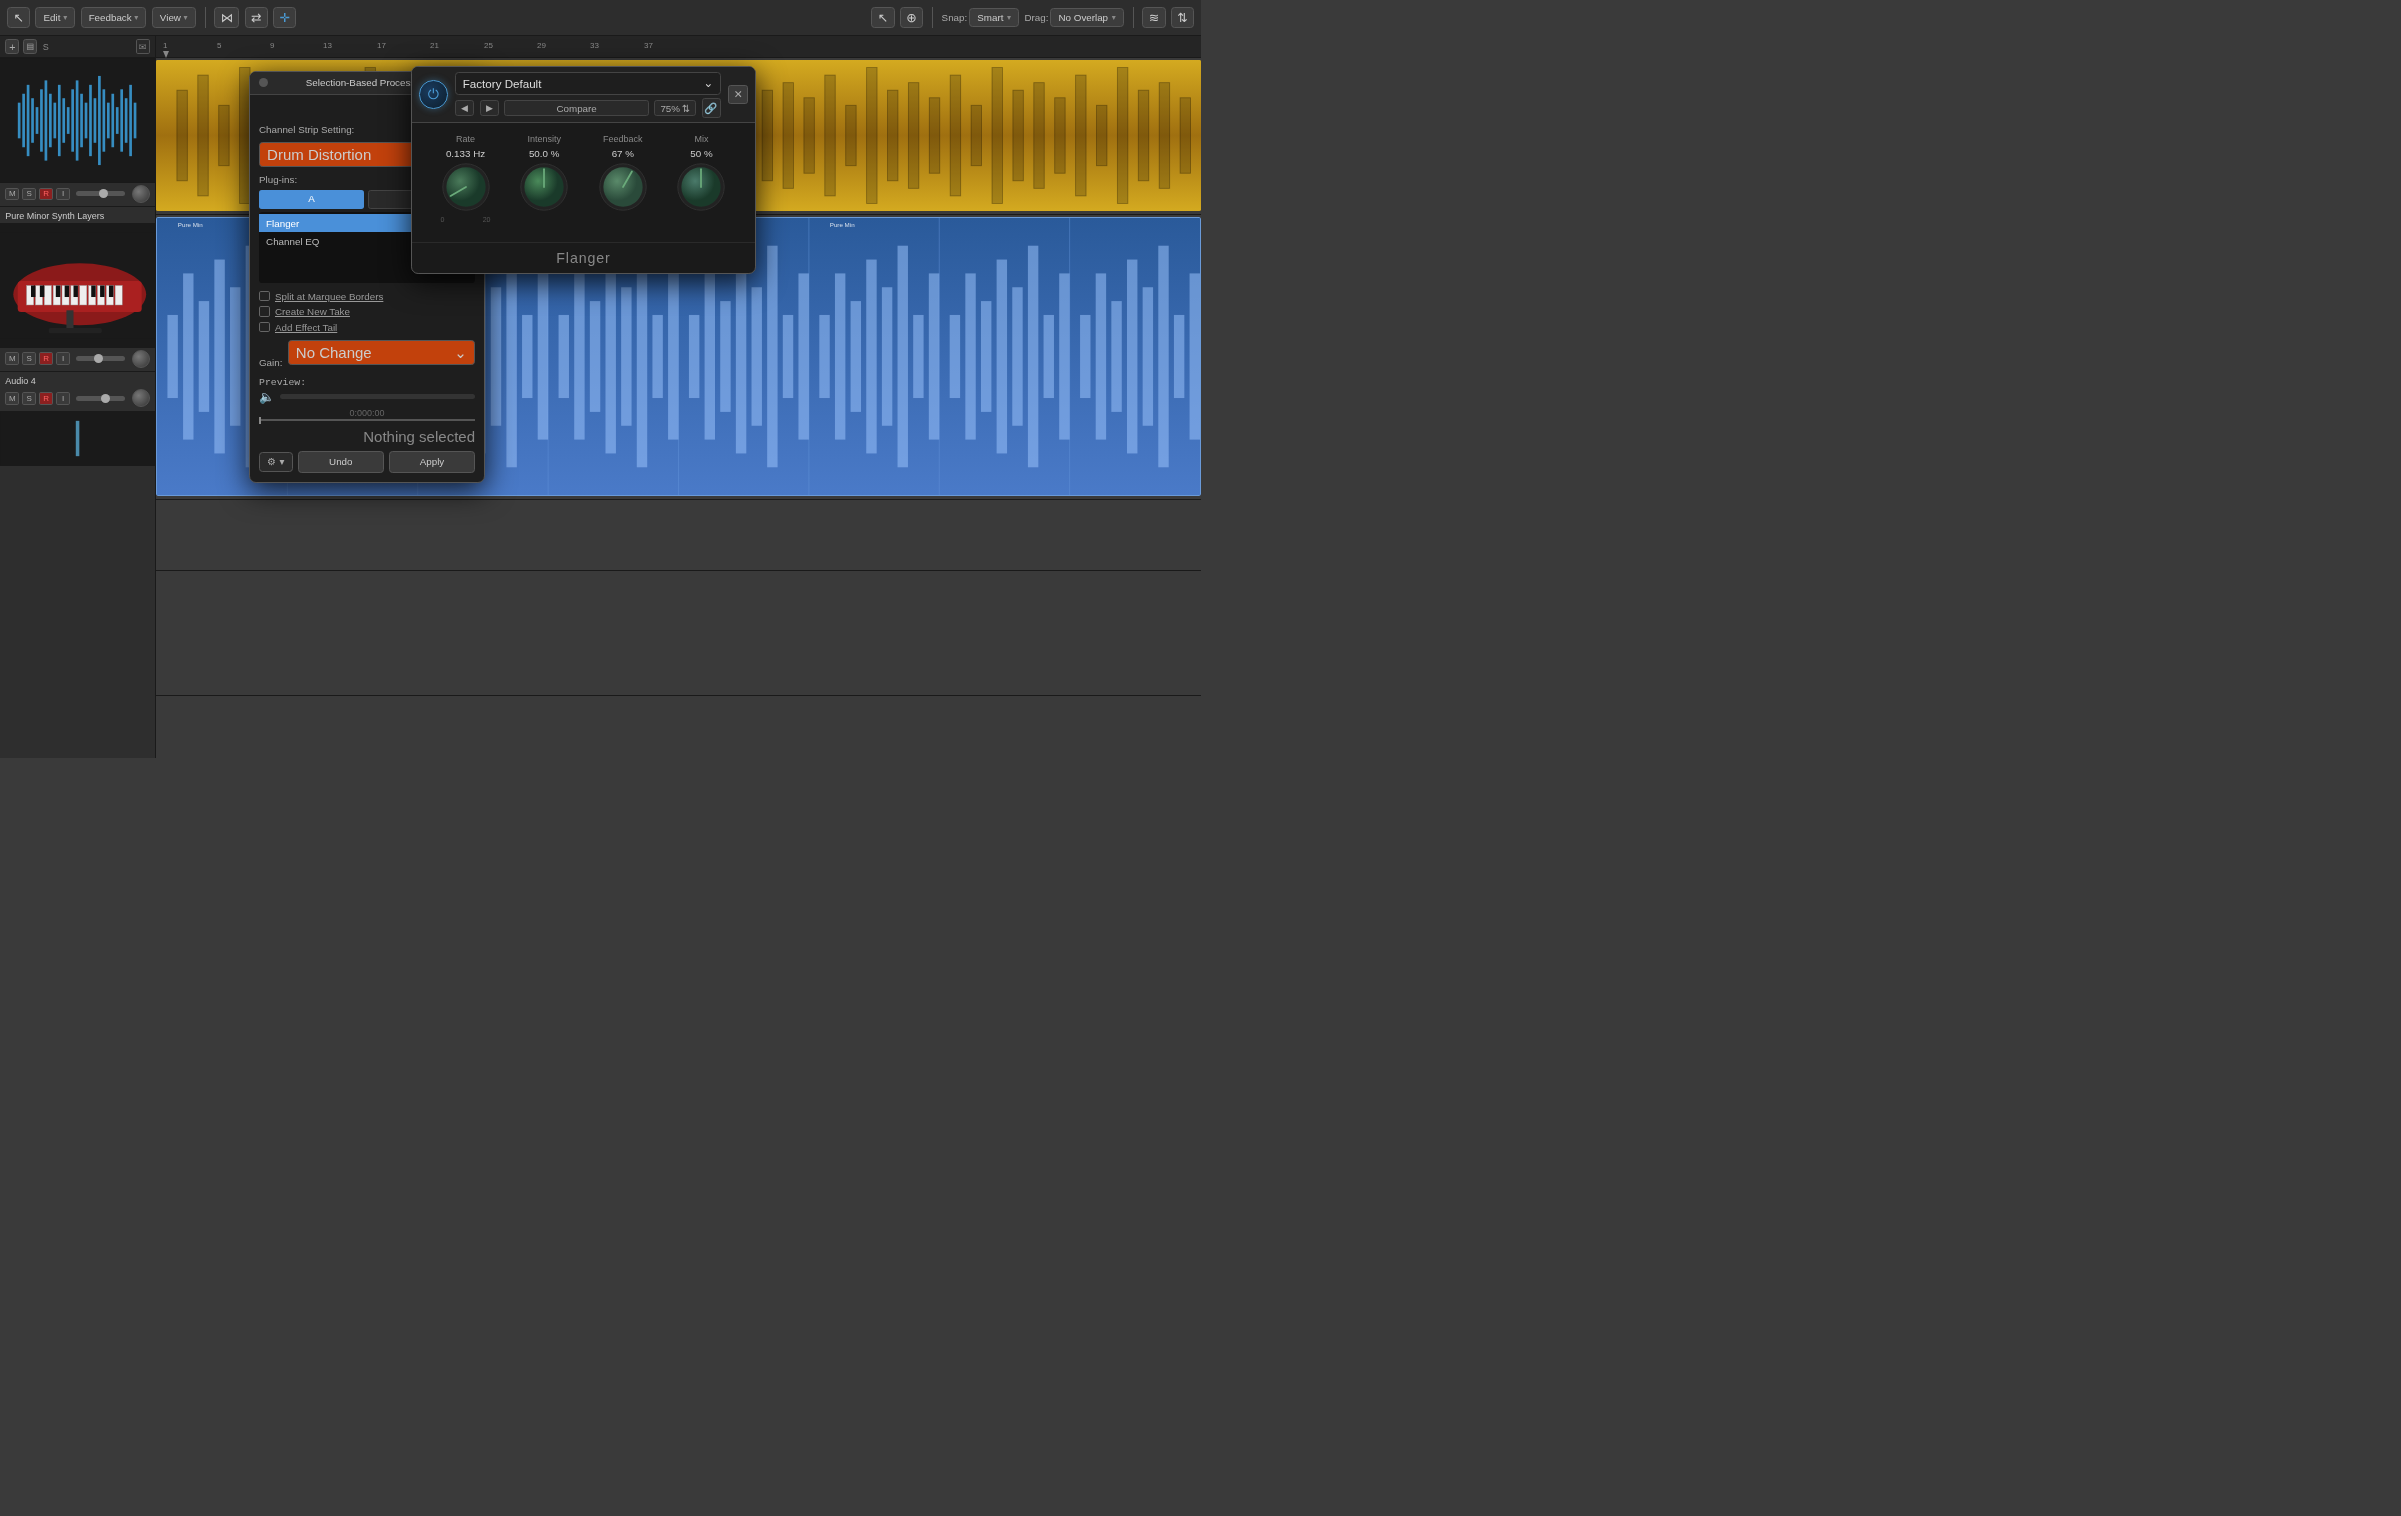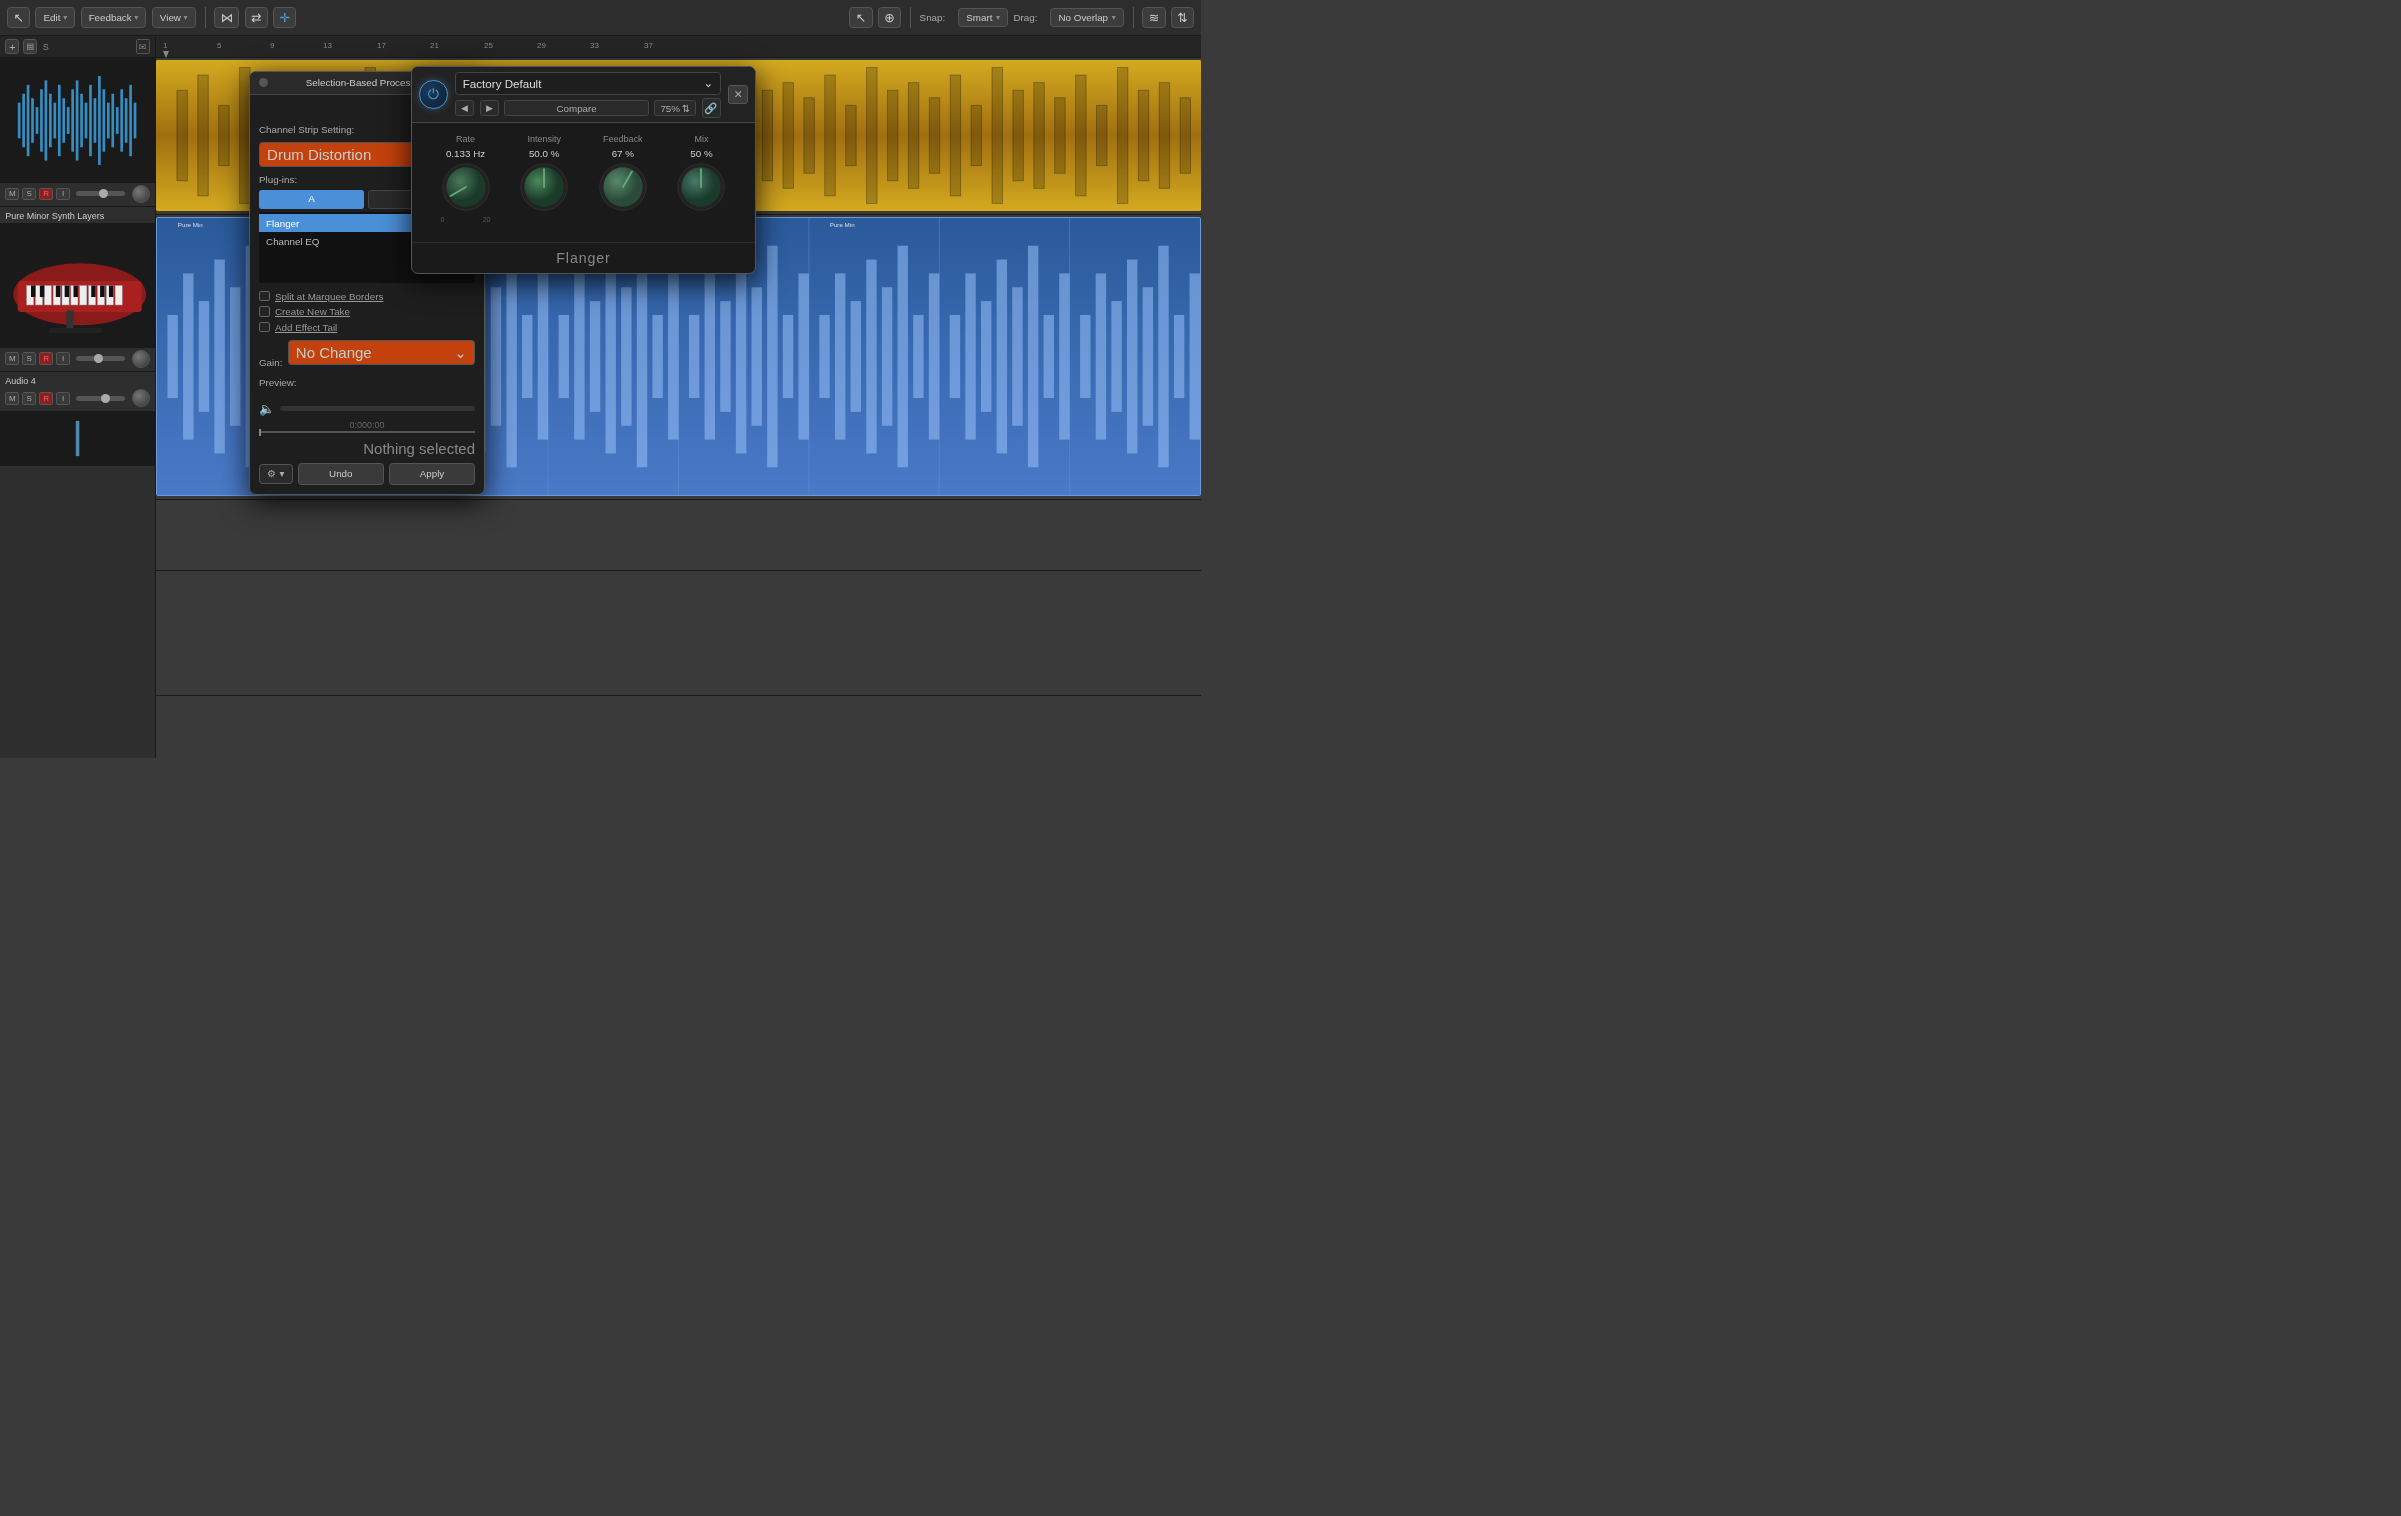--- a/index.html
+++ b/index.html
@@ -52,21 +52,21 @@
     .toolbar-separator {
       width: 0.9px;
       height: 21.4px;
       background: #555;
       margin: 0 3.6px;
     }
     .toolbar-spacer { flex: 1; }
     .snap-section {
       display: flex;
       align-items: center;
-      gap: 13px;
+      gap: 2px;
       font-size: 9.8px;
     }
     .snap-label { color: #aaa; }
     .snap-value {
       background: #3c3c3c;
       border: 0.9px solid #555;
       border-radius: 3.6px;
       padding: 1.8px 7.1px;
       height: 19.6px;
       display: flex;
@@ -333,21 +333,21 @@
     }
     .sbp-checkbox-label { font-size: 9.8px; color: #999; text-decoration: underline; }
 
     .sbp-gain-row {
       display: flex;
       align-items: center;
       gap: 5.3px;
       margin-bottom: 9px;
     }
 
-    .sbp-preview-label { font-size: 9.8px; color: #aaa; margin-bottom: 13px; }
+    .sbp-preview-label { font-size: 9.8px; color: #aaa; margin-bottom: 1px; font-family: Liberation Mono, monospace; }
     .sbp-preview-controls {
       display: flex;
       align-items: center;
       gap: 5.3px;
       margin-bottom: 3.6px;
     }
     .sbp-vol-icon {
       font-size: 12.5px;
       color: #888;
       cursor: pointer;

